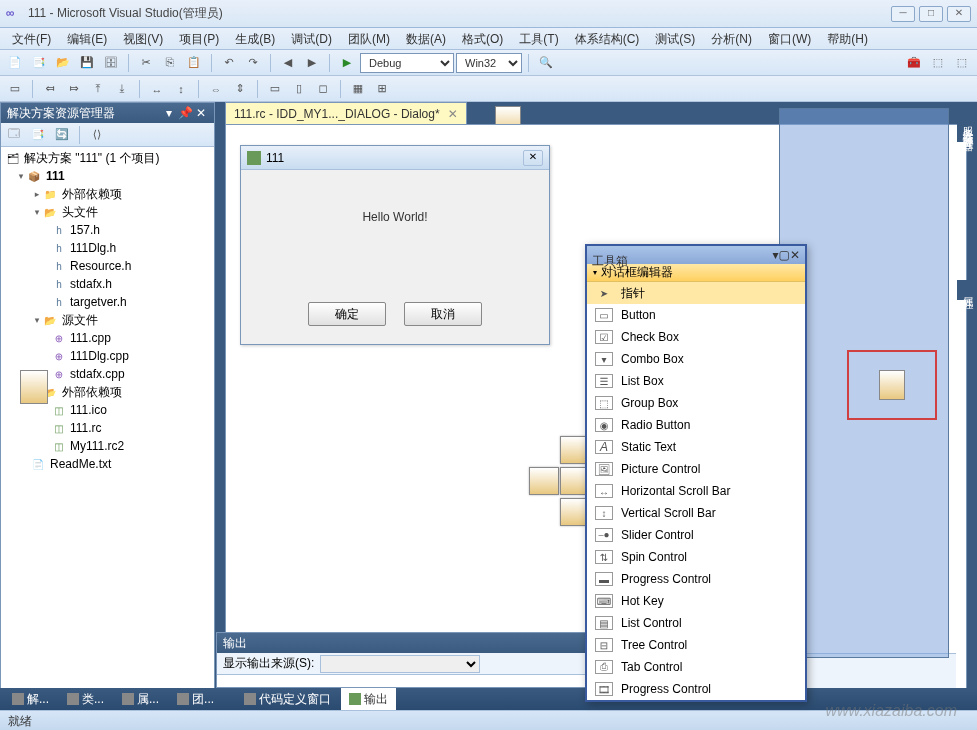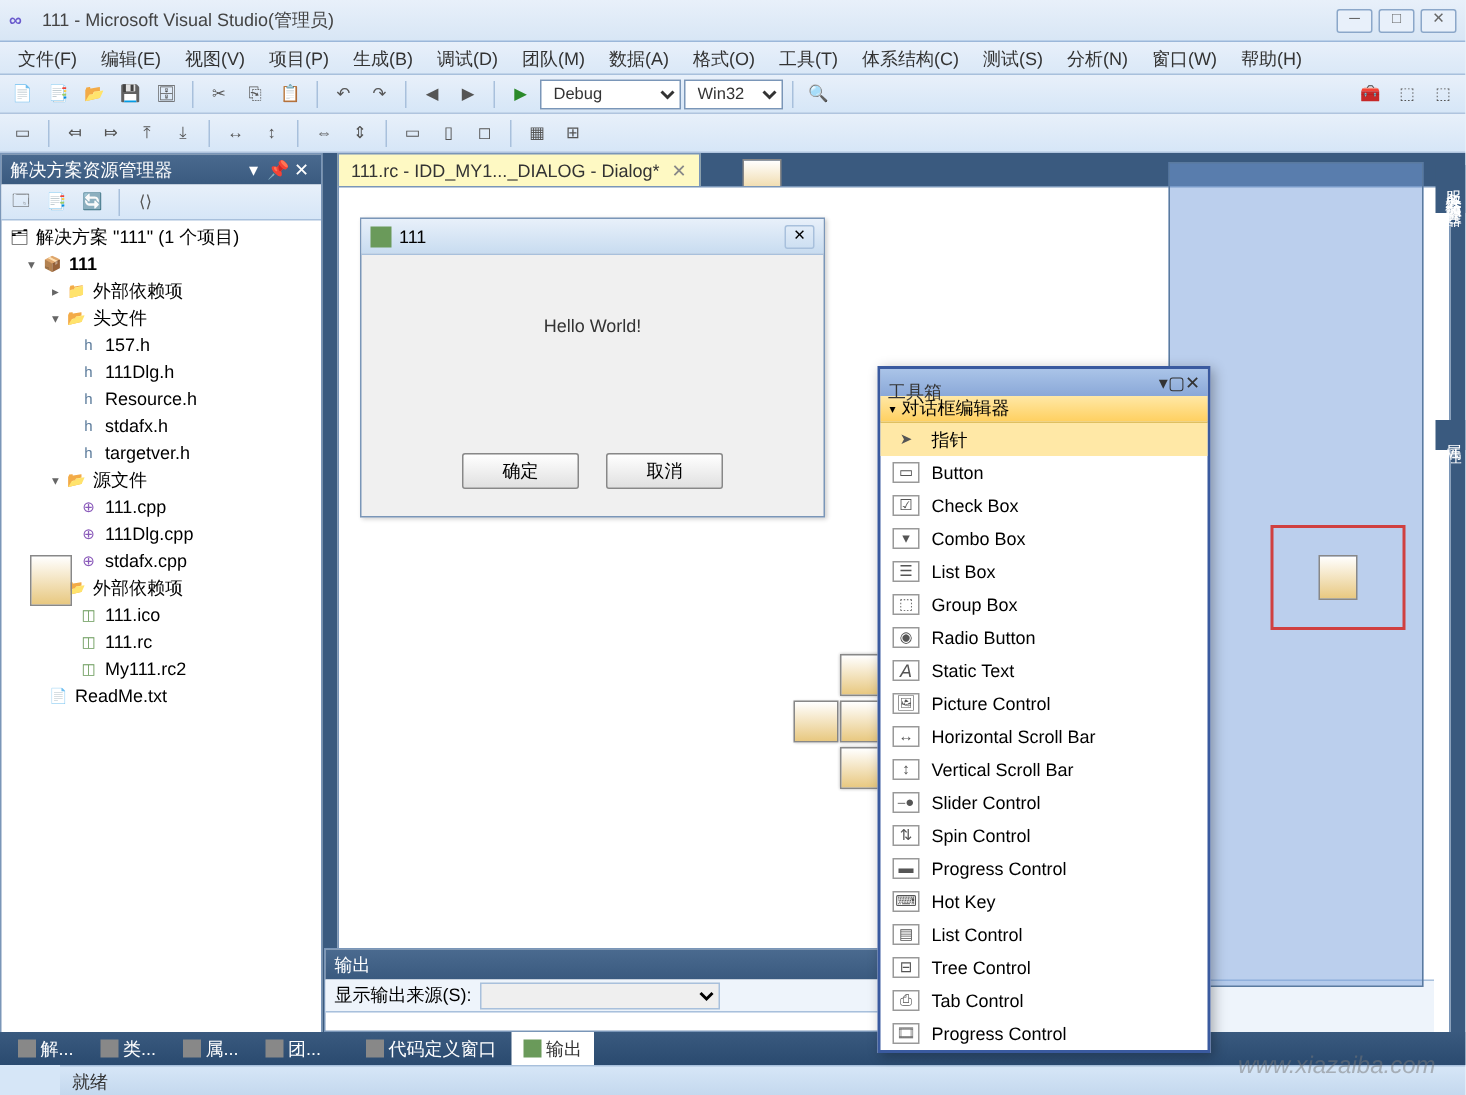--- a/index.html
+++ b/index.html
@@ -17,21 +17,21 @@
 .menubar .mi { padding:3px 8px; color:#333; cursor:pointer; }
 
 
 .toolbar { height:26px; background:linear-gradient(#e8f0fa,#d6e6f7); border-bottom:1px solid #b0c4de; display:flex; align-items:center; padding:2px 4px; gap:2px; }
 .tbtn { width:22px; height:22px; border:1px solid transparent; border-radius:2px; display:flex; align-items:center; justify-content:center; cursor:pointer; font-size:11px; color:#555; }
 .tsep { width:1px; height:18px; background:#a8c0dc; margin:0 4px; }
 .combo { height:20px; border:1px solid #7a96b8; background:#fff; padding:1px 4px; font-size:11px; color:#333; }
 
 
 .main { position:absolute; top:102px; left:0; right:0; bottom:20px; display:flex; }
-.statusbar { position:absolute; bottom:0; left:0; right:0; height:20px; background:linear-gradient(#d6e6f7,#c4d8ee); border-top:1px solid #a8c0dc; padding:2px 8px; color:#333;margin-left:40px; }
+.statusbar { position:absolute; bottom:0; left:0; right:0; height:20px; background:linear-gradient(#d6e6f7,#c4d8ee); border-top:1px solid #a8c0dc; padding:2px 8px; color:#333; }
 
 
 .leftpanel { width:215px; background:#fff; border:1px solid #7a96b8; display:flex; flex-direction:column; }
 .panelhdr { height:20px; background:linear-gradient(#4a6a8f,#3a5a7f); color:#fff; display:flex; align-items:center; padding:0 6px; font-size:11px; }
 .panelhdr .flex { flex:1; }
 .panelhdr .pbtn { width:14px; height:14px; color:#fff; cursor:pointer; text-align:center; margin-left:2px; }
 .paneltb { height:24px; background:linear-gradient(#e8f0fa,#d6e6f7); border-bottom:1px solid #a8c0dc; display:flex; align-items:center; padding:2px; gap:2px; }
 .tree { flex:1; overflow:auto; padding:2px; }
 .tnode { display:flex; align-items:center; height:18px; cursor:pointer; white-space:nowrap; }
 .texp { width:12px; text-align:center; color:#666; font-size:9px; }

